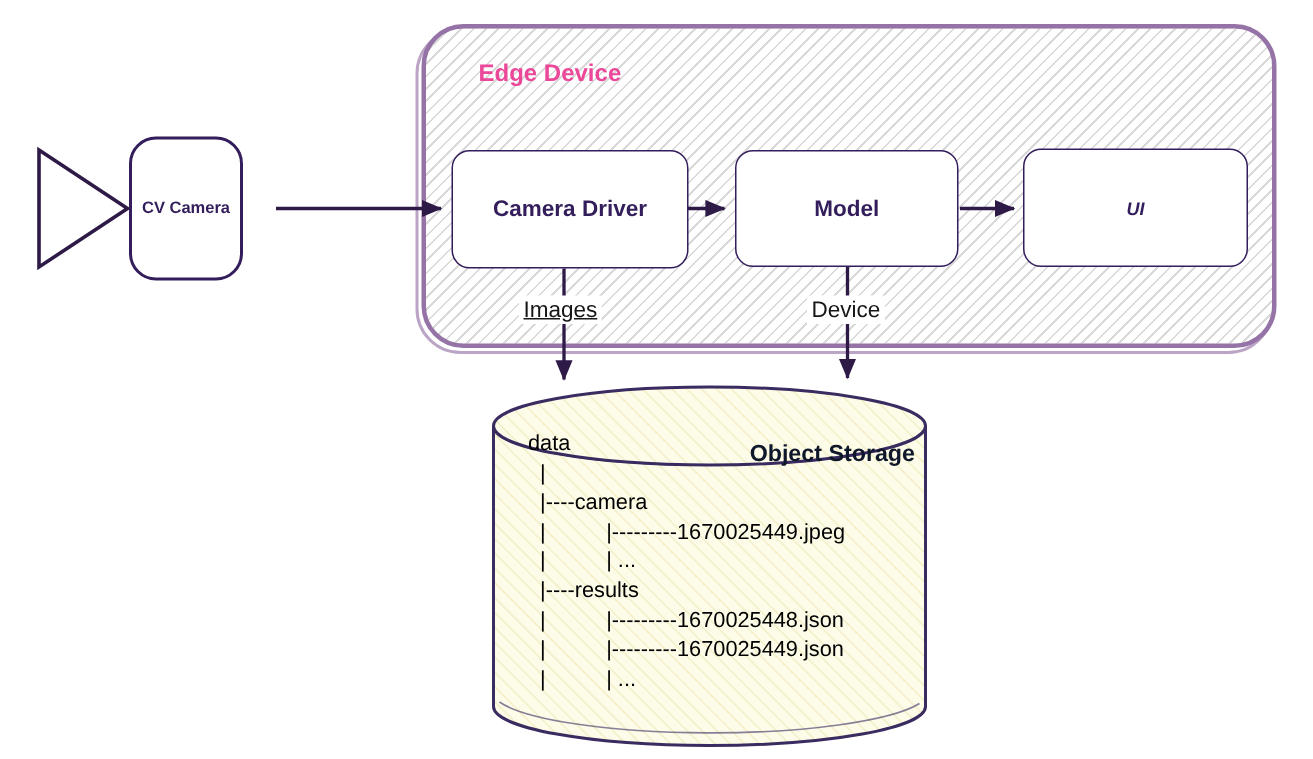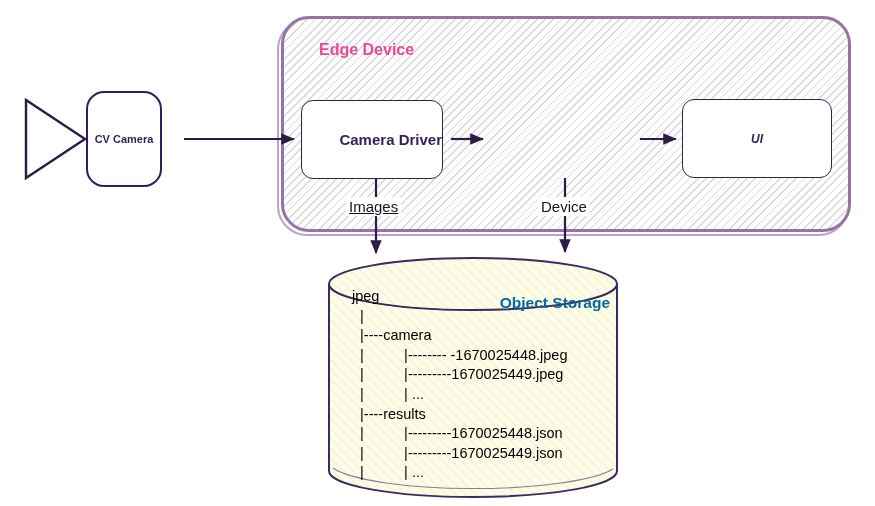--- a/index.html
+++ b/index.html
@@ -20,35 +20,35 @@
   .edge-device-label{
     position:absolute;left:319px;top:41px;font-size:16px;font-weight:bold;color:#ec4899;
   }
   
   .node{
     position:absolute;background:#ffffff;border:1.5px solid #331d5b;border-radius:12px;
     display:flex;align-items:center;justify-content:center;
     font-weight:bold;color:#331d5b;box-sizing:border-box;
   }
   .cv-camera{left:86px;top:91px;width:76px;height:96px;border-radius:18px;border-width:2px;font-size:11px;}
-  .camera-driver{left:301px;top:100px;width:142px;height:79px;font-size:15px;justify-content:flex-end;}
+  .camera-driver{left:301px;top:100px;width:158px;height:79px;font-size:15px;}
   .model{left:490px;top:100px;width:149px;height:78px;font-size:15px;}
   .ui{left:682px;top:99px;width:150px;height:79px;font-size:12px;font-style:italic;}
   
   .overlay{position:absolute;left:0;top:0;width:875px;height:506px;pointer-events:none;}
   
   .edge-label{
     position:absolute;background:#ffffff;color:#161616;font-size:15px;line-height:19px;padding:0 3px;
   }
   .images-label{left:346px;top:197px;text-decoration:underline;}
   .results-label{left:538px;top:197px;}
   
   .storage-title{
     position:absolute;left:470px;top:294px;width:140px;text-align:right;
-    font-size:15.5px;font-weight:bold;color:#0369a1;
+    font-size:15.5px;font-weight:bold;color:#0f172a;
   }
   .tree{position:absolute;left:352px;top:287px;font-size:14.5px;color:#000000;}
   .tree-line{white-space:pre;height:19.6px;line-height:19.6px;}
 </style>
 </head>
 <body>
 
 <div class="canvas">
 
   <div class="edge-sketch"></div>
@@ -83,33 +83,35 @@
       <line x1="565" y1="178" x2="565" y2="252" marker-end="url(#ah)"></line>
     </g>
   </svg>
 
   <div class="node cv-camera">
     <span>CV Camera</span>
   </div>
   <div class="node camera-driver">
     <span>Camera Driver</span>
   </div>
+  <div class="node model">
+    <span>Model</span>
+  </div>
   <div class="node ui">
     <span>UI</span>
   </div>
 
   <div class="edge-label images-label">Images</div>
   <div class="edge-label results-label">Device</div>
 
   <div class="storage-title">Object Storage</div>
   <div class="tree">
-    <div class="tree-line">jpeg</div>
+    <div class="tree-line">data</div>
     <div class="tree-line">  |</div>
     <div class="tree-line">  |----camera</div>
-    <div class="tree-line">  |          |-------- -1670025448.jpeg</div>
     <div class="tree-line">  |          |---------1670025449.jpeg</div>
     <div class="tree-line">  |          | ...</div>
     <div class="tree-line">  |----results</div>
     <div class="tree-line">  |          |---------1670025448.json</div>
     <div class="tree-line">  |          |---------1670025449.json</div>
     <div class="tree-line">  |          | ...</div>
   </div>
 
 </div>
 

